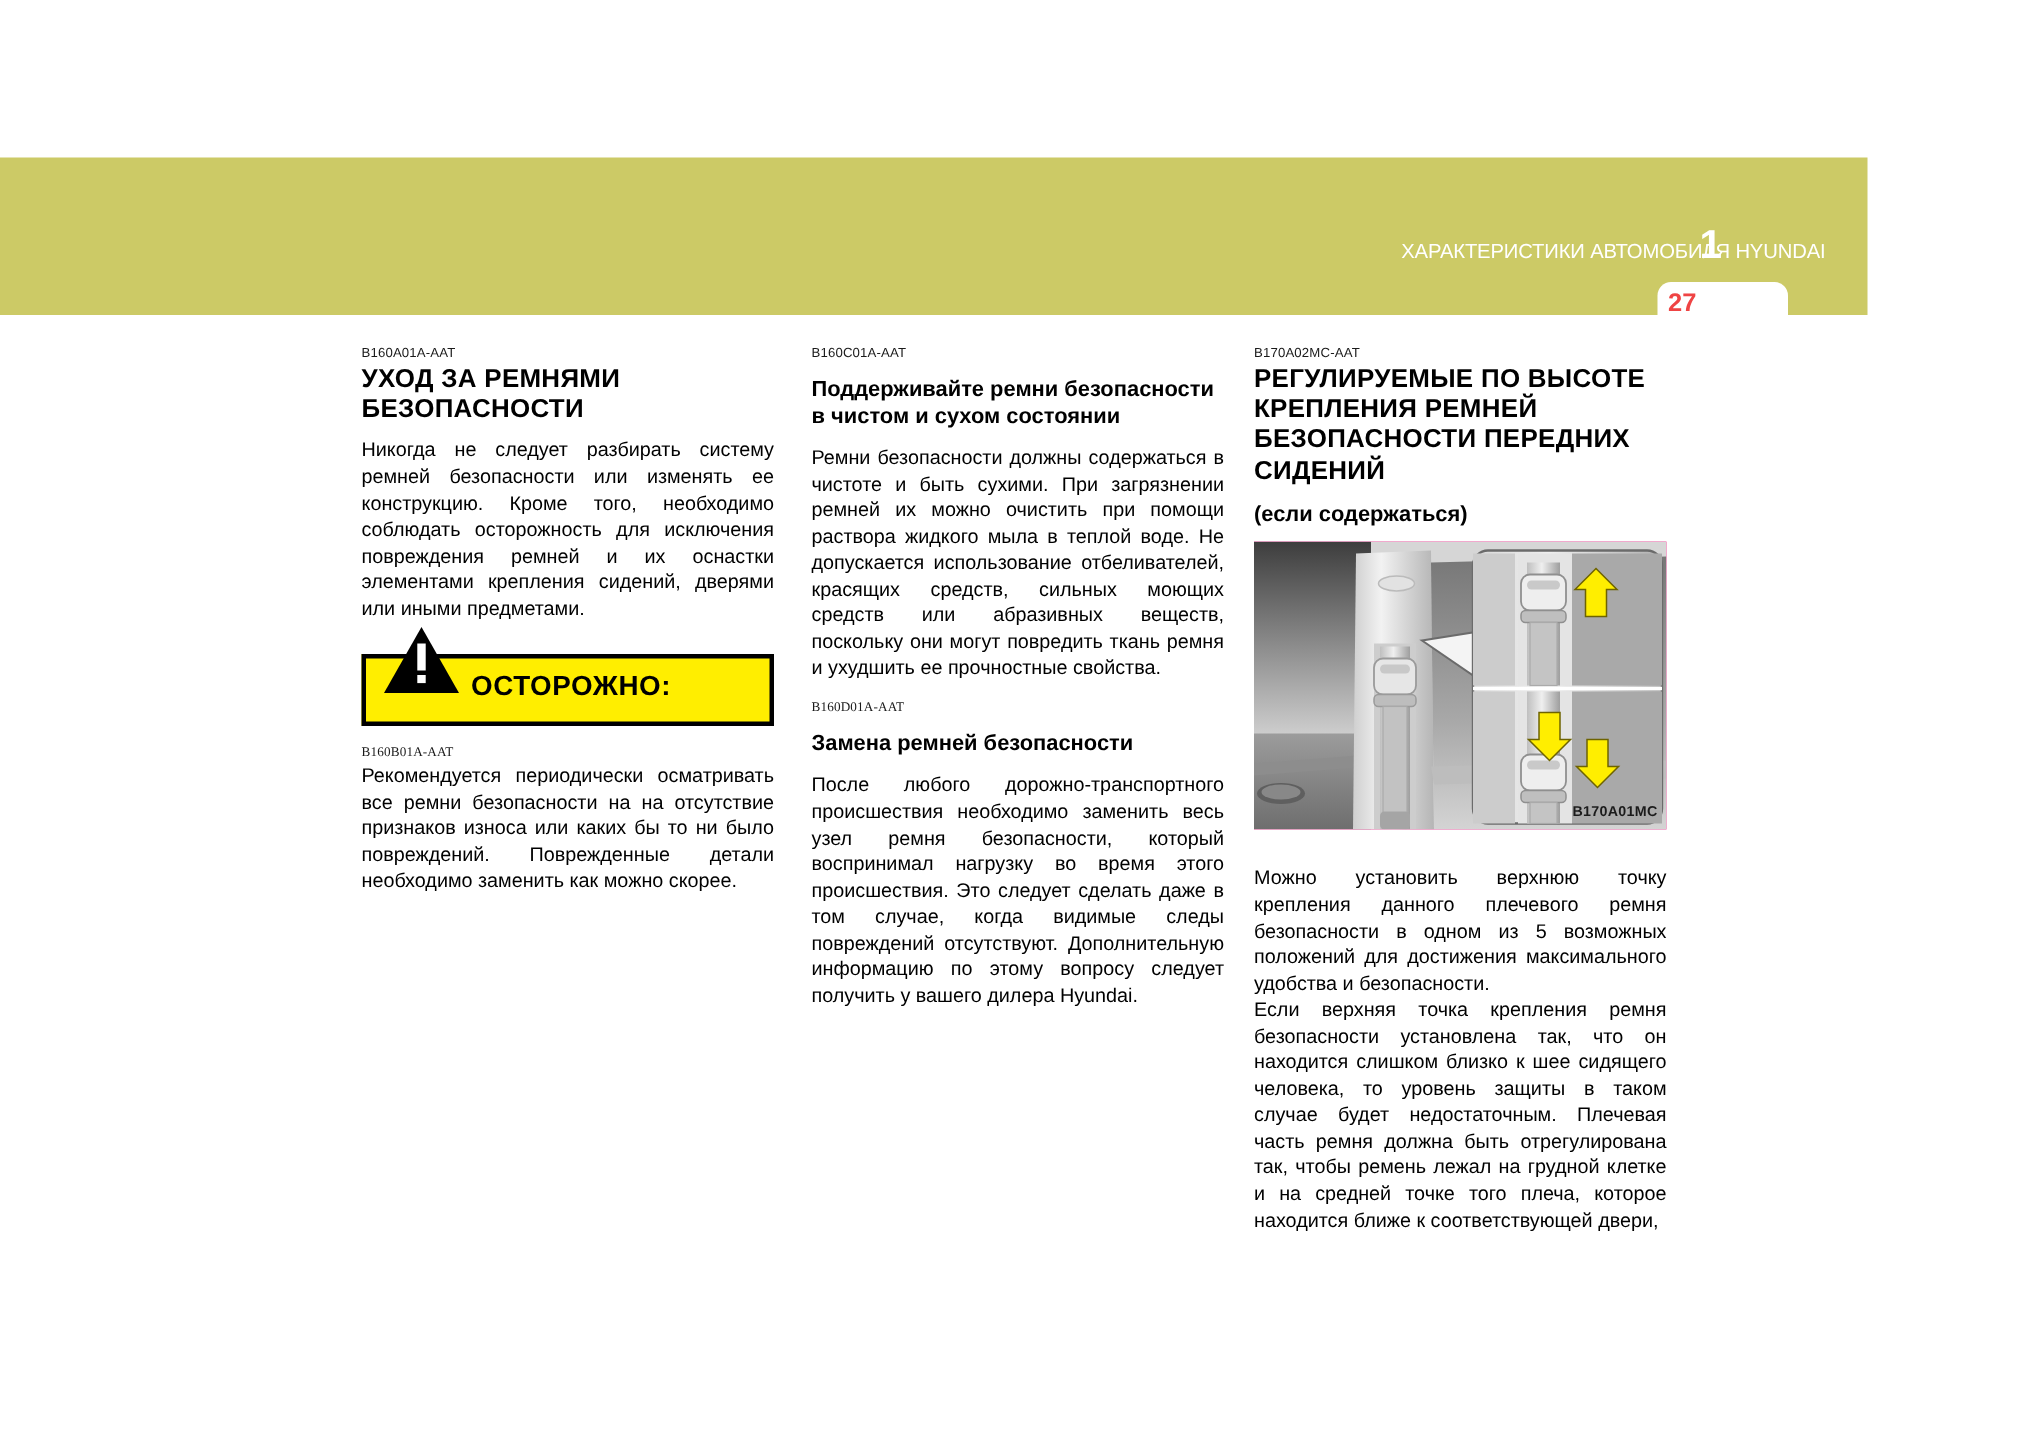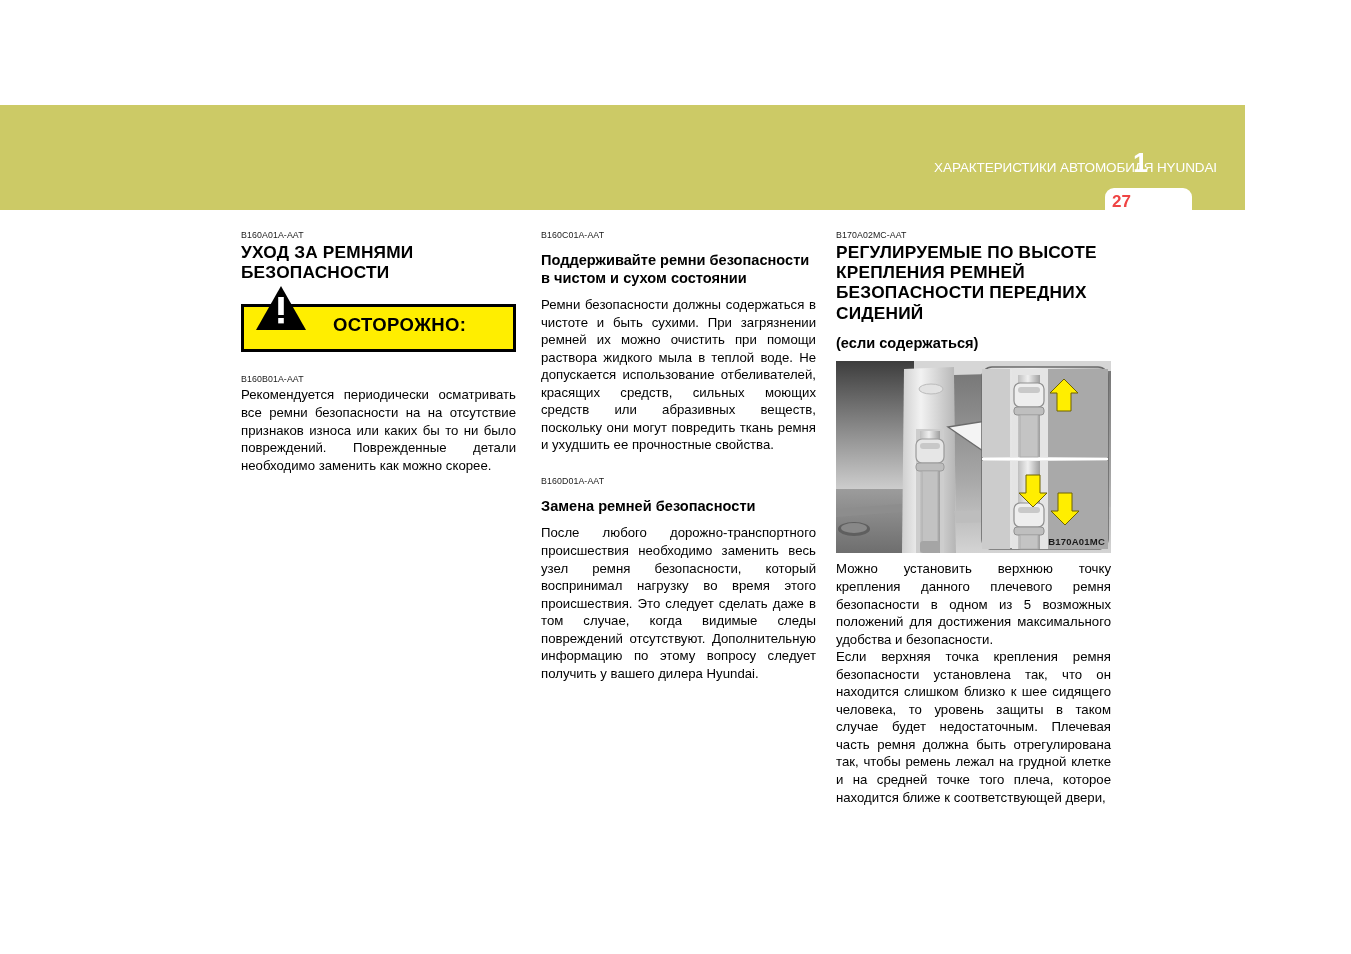--- a/index.html
+++ b/index.html
@@ -73,21 +73,21 @@
   #col2 { left: 541px; }
   #col3 { left: 836px; }
 
   .code {
     font-size: 8.8px;
     color: #1a1a1a;
     letter-spacing: 0.1px;
     margin: 0 0 2px 0;
     font-weight: normal;
   }
-  .code.spaced { margin-top: 22px; }
+  .code.spaced { margin-top: 12px; font-family: Liberation Serif, serif; }
 
   h2.heading-caps {
     font-size: 17.3px;
     font-weight: bold;
     line-height: 1.17;
     margin: 0 0 9px 0;
     letter-spacing: 0.2px;
   }
   h3.sub-note {
     font-size: 14.6px;
@@ -109,21 +109,21 @@
   
   #warning-wrap {
     position: relative;
     margin-top: 22px;
   }
   #warning-box {
     position: relative;
     background: #ffee00;
     border: 3px solid #000000;
     box-sizing: border-box;
-    padding: 6px 7px 8px 21px;
+    padding: 6px 7px 8px 2px;
     width: 275px;
   }
   #warning-triangle {
     position: absolute;
     left: 14px;
     top: -19px;
     width: 52px;
     height: 46px;
     z-index: 4;
   }
@@ -157,37 +157,38 @@
   #illustration svg { display: block; }
   #photo-code {
     position: absolute;
     right: 6px;
     bottom: 6px;
     font-size: 9.5px;
     font-weight: bold;
     color: #1b1b1b;
     letter-spacing: 0.2px;
   }
-  #col3 p.body { margin-top: 7px; }
+  #col3 p.body { margin-top: 23px; }
   #col3 p.body + p.body { margin-top: 0; }
 </style>
 </head>
 <body>
 
 <div id="header-band">
   <div id="header-title">ХАРАКТЕРИСТИКИ АВТОМОБИЛЯ HYUNDAI</div>
   <div id="chapter-number">1</div>
 </div>
 <div id="page-tab"></div>
 <div id="page-number">27</div>
 
 <div class="column" id="col1">
 
   <div class="code">B160A01A-AAT</div>
   <h2 class="heading-caps">УХОД ЗА РЕМНЯМИ БЕЗОПАСНОСТИ</h2>
+  <p class="body">Никогда не следует разбирать систему ремней безопасности или изменять ее конструкцию. Кроме того, необходимо соблюдать осторожность для исключения повреждения ремней и их оснастки элементами крепления сидений, дверями или иными предметами.</p>
 
   <div id="warning-wrap">
     <svg id="warning-triangle" viewBox="0 0 52 46">
       <polygon points="26,1 51,45 1,45" fill="#000000"></polygon>
       <rect x="23.2" y="12" width="5.6" height="18" fill="#ffffff"></rect>
       <rect x="23.2" y="33" width="5.6" height="5.4" fill="#ffffff"></rect>
     </svg>
     <div id="warning-box">
       <div id="warning-title">ОСТОРОЖНО:</div>
     </div>

